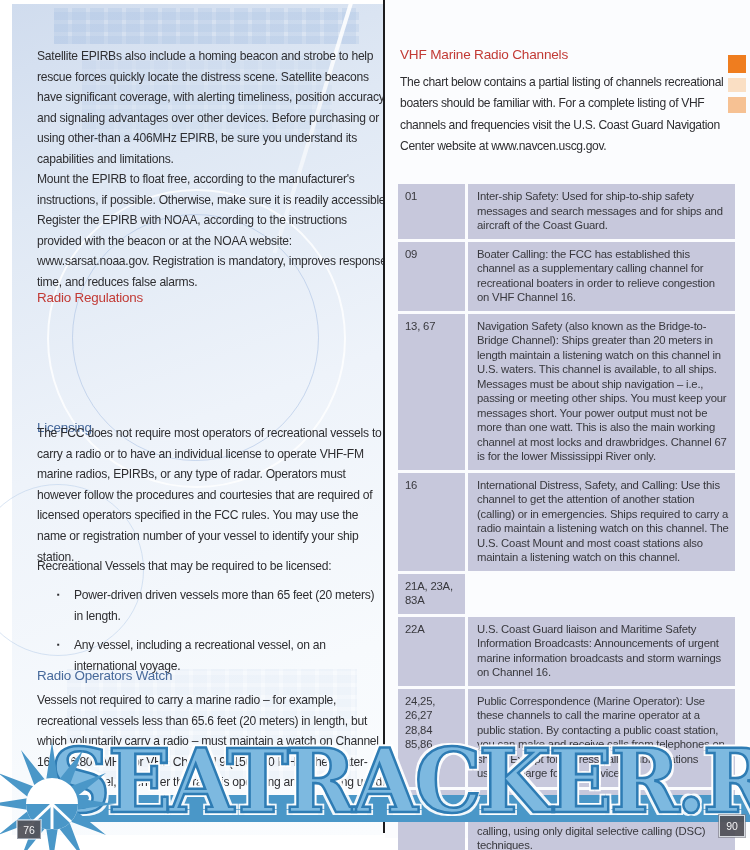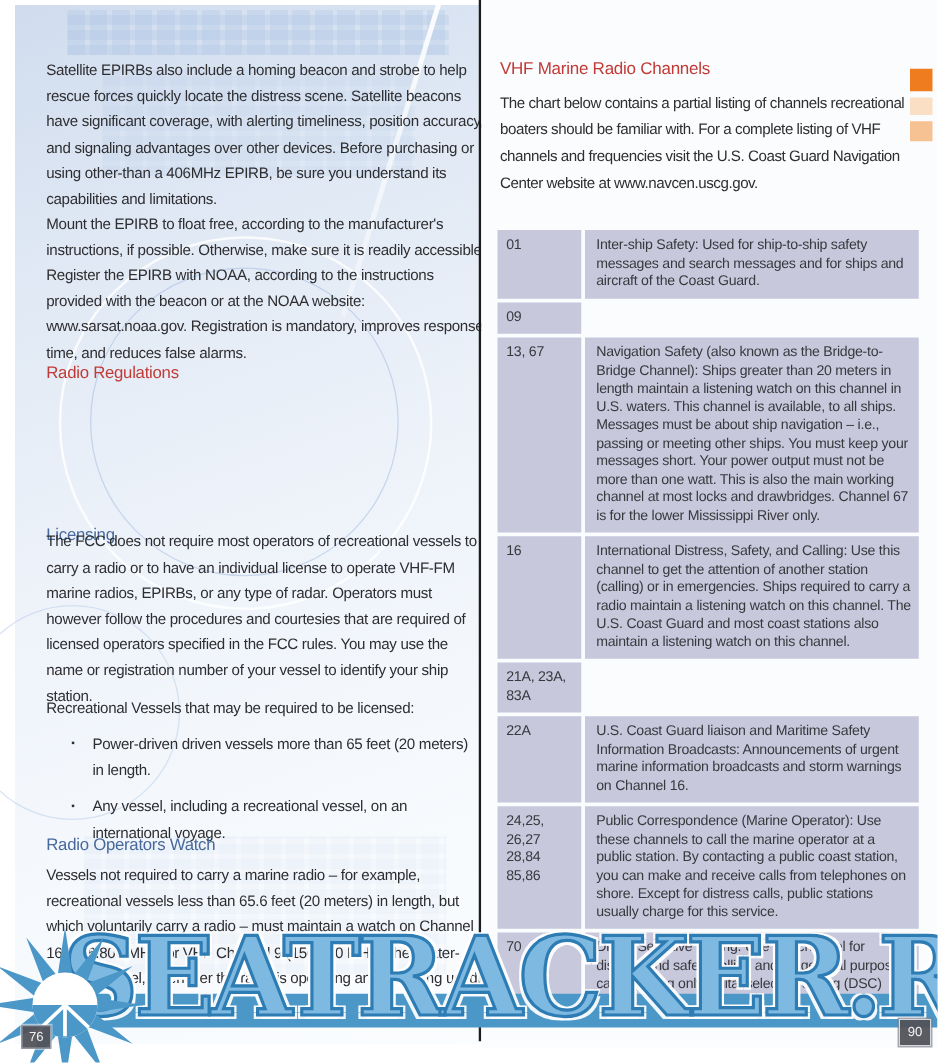--- a/index.html
+++ b/index.html
@@ -112,28 +112,29 @@
     </div>
 
 
     <div class="tbl">
       <div class="tbl-row">
         <div class="cell cell-ch">01</div>
         <div class="cell cell-desc">Inter-ship Safety: Used for ship-to-ship safety messages and search messages and for ships and aircraft of the Coast Guard.</div>
       </div>
       <div class="tbl-row">
         <div class="cell cell-ch">09</div>
+        <div class="cell cell-desc">Boater Calling: the FCC has established this channel as a supplementary calling channel for recreational boaters in order to relieve congestion on VHF Channel 16.</div>
       </div>
       <div class="tbl-row">
         <div class="cell cell-ch">13, 67</div>
         <div class="cell cell-desc">Navigation Safety (also known as the Bridge-to-Bridge Channel): Ships greater than 20 meters in length maintain a listening watch on this channel in U.S. waters. This channel is available, to all ships. Messages must be about ship navigation – i.e., passing or meeting other ships. You must keep your messages short. Your power output must not be more than one watt. This is also the main working channel at most locks and drawbridges. Channel 67 is for the lower Mississippi River only.</div>
       </div>
       <div class="tbl-row">
         <div class="cell cell-ch">16</div>
-        <div class="cell cell-desc">International Distress, Safety, and Calling: Use this channel to get the attention of another station (calling) or in emergencies. Ships required to carry a radio maintain a listening watch on this channel. The U.S. Coast Guard and most coast stations also maintain a listening watch on this channel.</div>
+        <div class="cell cell-desc">International Distress, Safety, and Calling: Use this channel to get the attention of another station (calling) or in emergencies. Ships required to carry a radio maintain a listening watch on this channel. The U.S. Coast Mount and most coast stations also maintain a listening watch on this channel.</div>
       </div>
       <div class="tbl-row">
         <div class="cell cell-ch">21A, 23A, 83A</div>
       </div>
       <div class="tbl-row">
         <div class="cell cell-ch">22A</div>
         <div class="cell cell-desc">U.S. Coast Guard liaison and Maritime Safety Information Broadcasts: Announcements of urgent marine information broadcasts and storm warnings on Channel 16.</div>
       </div>
       <div class="tbl-row">
         <div class="cell cell-ch">24,25, 26,27 28,84 85,86</div>

